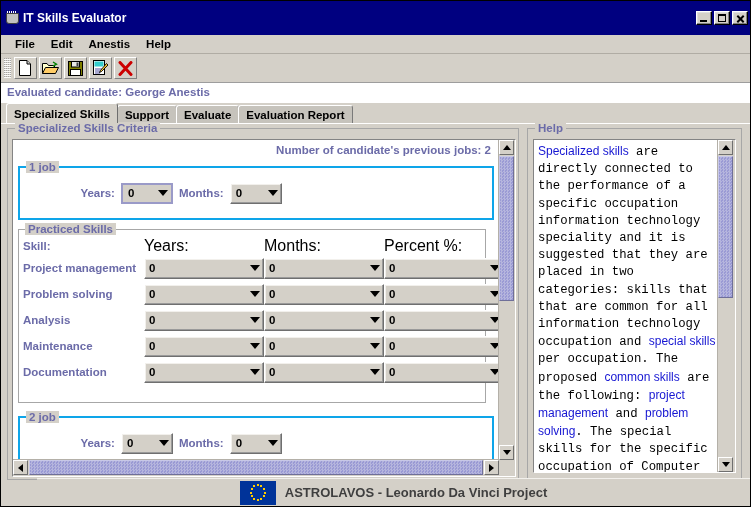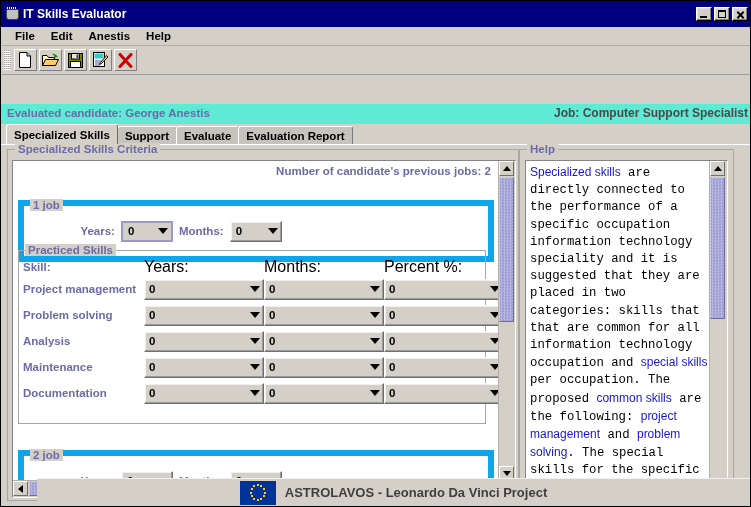--- a/index.html
+++ b/index.html
@@ -17,21 +17,21 @@
     width: 751px;
     height: 507px;
     overflow: hidden;
     background: #d4d0c8;
     border: 1px solid #000000;
     box-sizing: border-box;
   }
 
   
   .titlebar {
-    height: 26px;
+    height: 34px;
     background: #000080;
     display: flex;
     align-items: center;
     padding: 0 2px 0 3px;
     box-sizing: border-box;
   }
   .title-icon {
     width: 16px; height: 14px;
     margin-right: 3px;
     position: relative;
@@ -125,22 +125,21 @@
     display: flex; align-items: center; justify-content: center;
     cursor: default;
     box-sizing: border-box;
   }
   .tb-btn svg { display: block; }
 
   
   .infoline {
     height: 20px;
     position: relative;
-    background: #5eead4;
-    margin-top: 29px;
+    background: #ffffff;
   }
   .cand {
     position: absolute; left: 6px; top: 3px;
     font-size: 11.5px; font-weight: bold; color: #6b6ba8;
     white-space: nowrap;
   }
   .jobname {
     position: absolute; right: 2px; top: 2px;
     font-size: 12px; font-weight: bold; color: #4a4a4a;
     white-space: nowrap;
@@ -179,21 +178,21 @@
 
   
   .content {
     position: relative;
     height: 373px;
     background: #d4d0c8;
     border-top: 1px solid #ffffff;
     display: flex;
     padding: 4px 2px 0 6px;
     box-sizing: border-box;
-    gap: 0;
+    gap: 8px;
   }
 
   
   .group {
     position: relative;
     border: 1px solid #a7a7a7;
     box-sizing: border-box;
   }
   .group > .gtitle {
     position: absolute;
@@ -232,22 +231,21 @@
   }
   .jobcount {
     position: absolute;
     right: 8px; top: 4px;
     font-size: 11.5px; font-weight: bold; color: #6b6ba8;
     white-space: nowrap;
   }
   .jobgroup {
     position: absolute;
     left: 5px; right: 5px;
-    border: 6px solid #0ea5e9;
-    margin-top: 13px;
+    border: 2px solid #0ea5e9;
   }
   .jobgroup > .gtitle {
     position: absolute; top: -7px; left: 6px;
     background: #d4d0c8; padding: 0 3px;
     font-size: 11.5px; font-weight: bold; color: #6b6ba8;
   }
 
   .ym-row {
     display: flex; align-items: center; justify-content: center;
     gap: 6px;
@@ -498,21 +496,20 @@
       <span>
       <svg width="15" height="15" viewBox="0 0 15 15">
         <path d="M2 1.5 L13 13.5 M13 1.5 L2 13.5" stroke="#cc0000" stroke-width="3" stroke-linecap="round"></path>
       </svg>
         </span>
     </div>
   </div>
 
   <div class="infoline">
     <div class="cand">Evaluated candidate: George Anestis</div>
-    <div class="jobname">Job: Computer Support Specialist</div>
   </div>
 
   <div class="tabstrip">
     <div class="tab active">Specialized Skills</div>
     <div class="tab">Support</div>
     <div class="tab">Evaluate</div>
     <div class="tab">Evaluation Report</div>
   </div>
 
   <div class="content">

